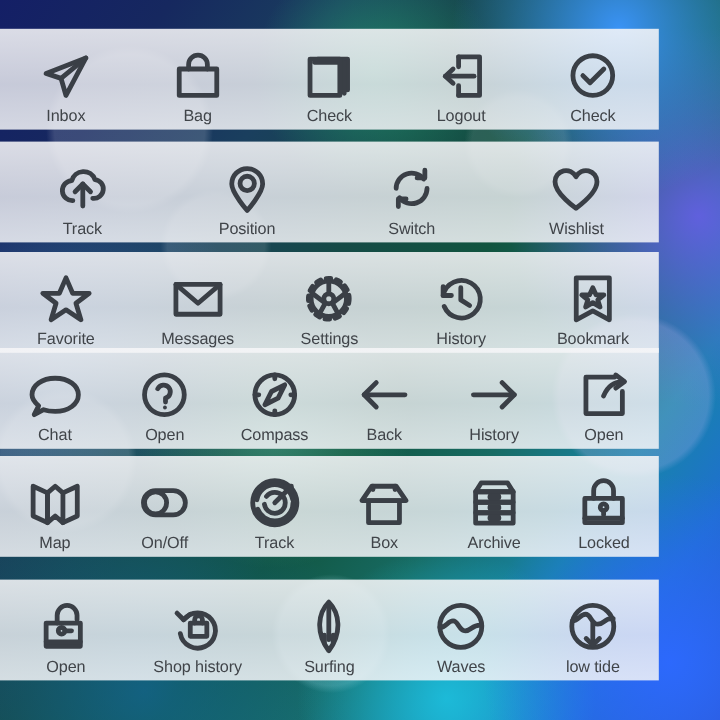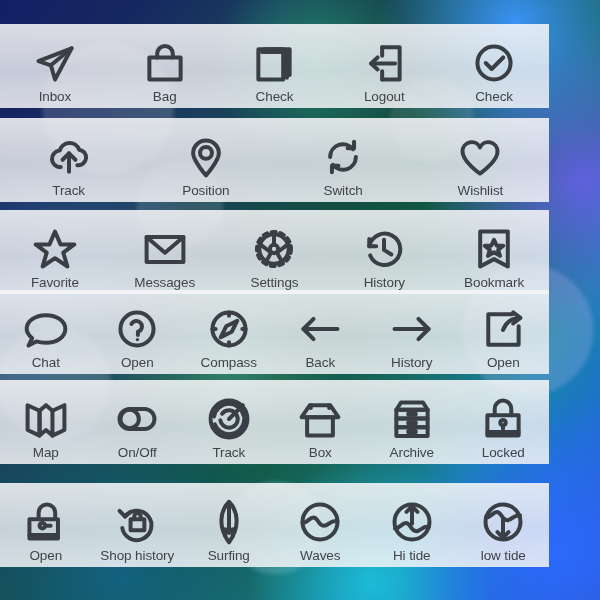--- a/index.html
+++ b/index.html
@@ -413,31 +413,20 @@
             <circle cx="50" cy="50" r="38"></circle>
             <path d="M12 52 C24 52 26 40 36 40 C46 40 46 58 58 58 C70 58 70 46 88 48"></path>
           </svg>
       </div>
       <div class="lbl">Waves</div>
     </div>
     <div class="cell">
       <div class="glyph">
         <svg viewBox="0 0 100 100">
             <circle cx="50" cy="50" r="38"></circle>
-            <path d="M13 64 C25 64 27 52 37 52 C47 52 47 70 59 70 C71 70 71 58 87 60"></path>
-            <path d="M50 16 V54"></path>
-            <path d="M38 28 L50 16 L62 28"></path>
-          </svg>
-      </div>
-      <div class="lbl">Hi tide</div>
-    </div>
-    <div class="cell">
-      <div class="glyph">
-        <svg viewBox="0 0 100 100">
-            <circle cx="50" cy="50" r="38"></circle>
             <path d="M13 40 C25 40 27 28 37 28 C47 28 47 46 59 46 C71 46 71 34 87 36"></path>
             <path d="M50 44 V84"></path>
             <path d="M38 72 L50 84 L62 72"></path>
           </svg>
       </div>
       <div class="lbl">low tide</div>
     </div>
   </div>
 </div>
 

